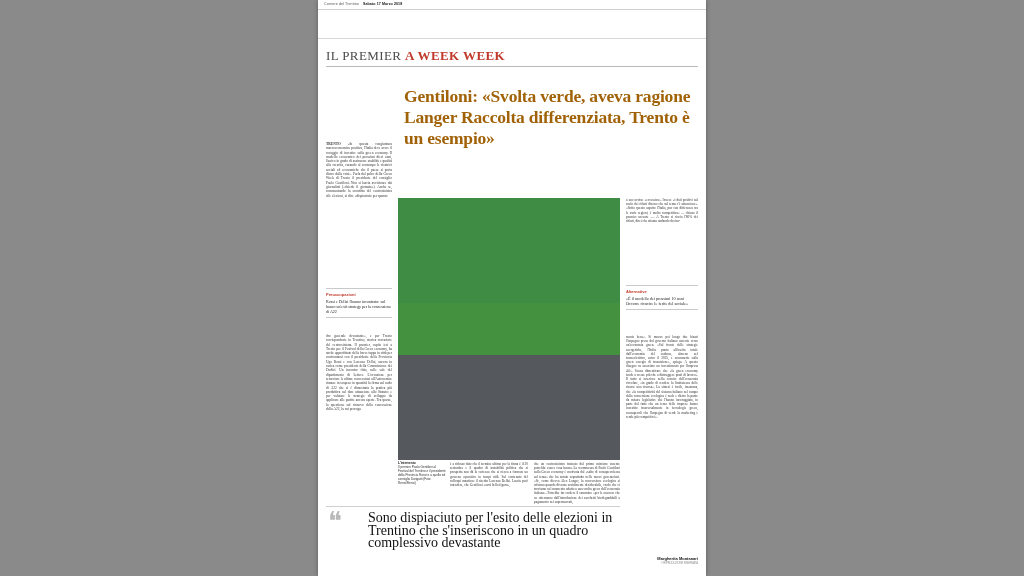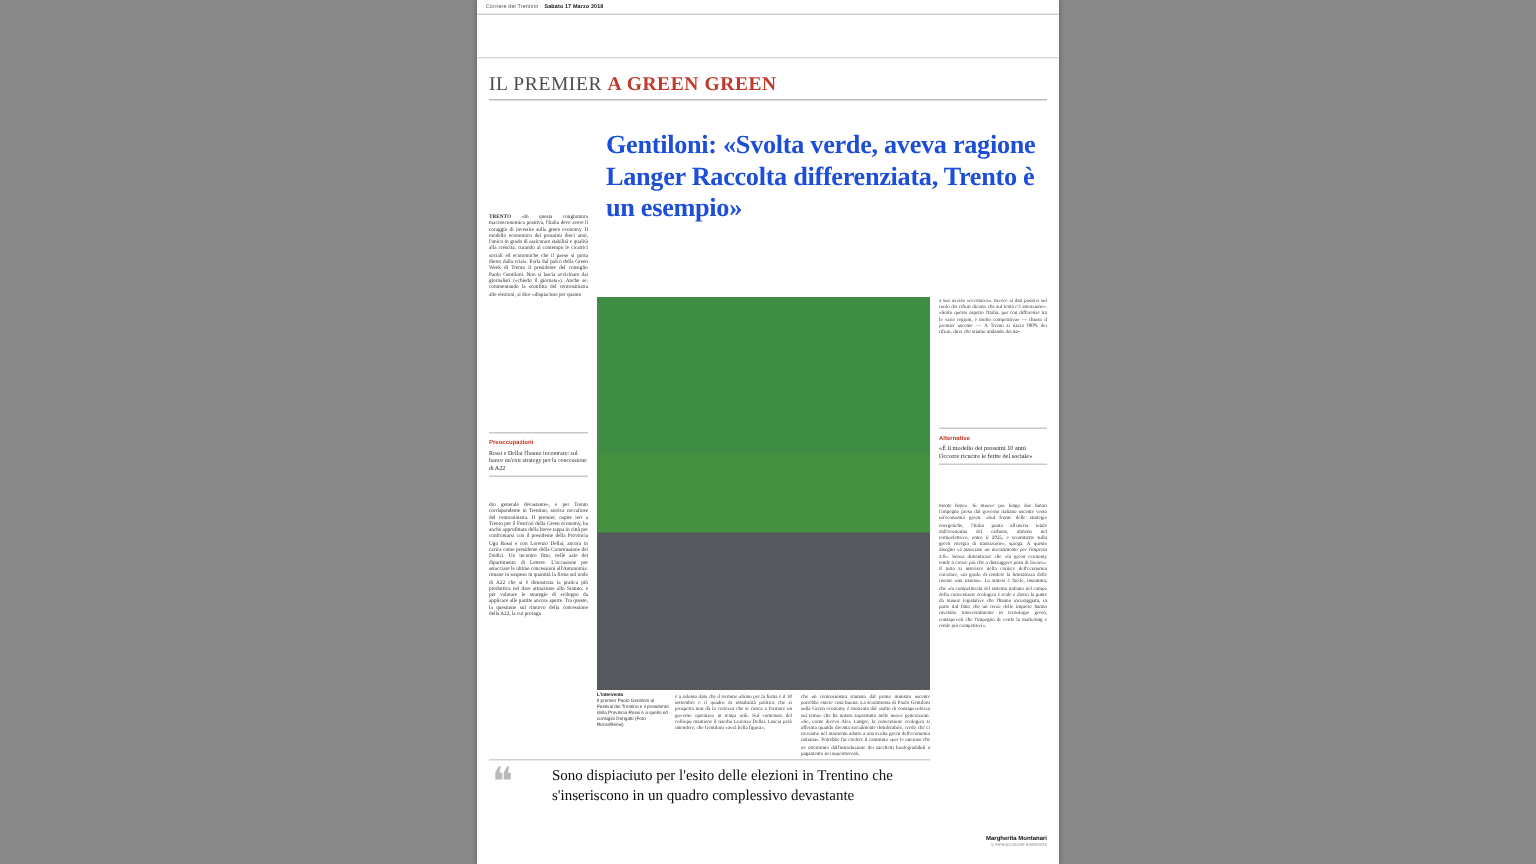--- a/index.html
+++ b/index.html
@@ -46,21 +46,21 @@
   .kicker .k2{color:#c0392b;font-weight:bold;}
   .kicker-rule{
     position:absolute;left:8px;top:66px;width:372px;height:1px;background:#b9b9b9;
   }
   
   .headline{
     position:absolute;left:86px;top:74px;width:294px;
     font-family:"Liberation Serif", serif;
     font-size:17.5px;
     line-height:21px;
-    color:#1d4ed8;
+    color:#a16207;
     letter-spacing:-.2px;
   }
   
   .colL{
     position:absolute;left:8px;top:142px;width:66px;
     font-family:"Liberation Serif", serif;
     font-size:3.5px;
     line-height:4.3px;
     color:#333;
     text-align:justify;
@@ -138,37 +138,37 @@
     position:absolute;left:8px;top:506px;width:294px;height:1px;background:#cfcfcf;
   }
   .quote-mark{
     position:absolute;left:10px;top:512px;
     font-family:"Liberation Serif", serif;
     font-size:26px;line-height:20px;color:#b9b9b9;
   }
   .quote-text{
     position:absolute;left:50px;top:512px;width:250px;
     font-family:"Liberation Serif", serif;
-    font-size:10px;line-height:12.5px;color:#111;
+    font-size:14px;line-height:12.5px;color:#111;
   }
 </style>
 </head>
 <body>
 
 <div class="page">
 
   <div class="masthead">
     <span class="paper">Corriere del Trentino</span>
     <span class="date">Sabato 17 Marzo 2018</span>
   </div>
   <div class="rule-top"></div>
   <div class="blank-band"></div>
 
   <div class="kicker">
-    <span class="k1">IL PREMIER </span><span class="k2">A GREEN GREEN</span>
+    <span class="k1">IL PREMIER </span><span class="k2">A WEEK WEEK</span>
   </div>
   <div class="kicker-rule"></div>
 
   <h1 class="headline">Gentiloni: «Svolta verde, aveva ragione Langer Raccolta differenziata, Trento è un esempio»</h1>
 
   <div class="colL">
     <b>TRENTO</b>
     <span>«In questa congiuntura macroeconomica positiva, l'Italia deve avere il coraggio di investire sulla green economy. Il modello economico dei prossimi dieci anni, l'unico in grado di assicurare stabilità e qualità alla crescita, curando al contempo le cicatrici sociali ed economiche che il paese si porta dietro dalla crisi». Parla dal palco della Green Week di Trento il presidente del consiglio Paolo Gentiloni. Non si lascia avvicinare dai giornalisti («chiedo il giornata»). Anche se, commentando la sconfitta del centrosinistra alle elezioni, si dice «dispiaciuto per quanto</span>
   </div>
 

